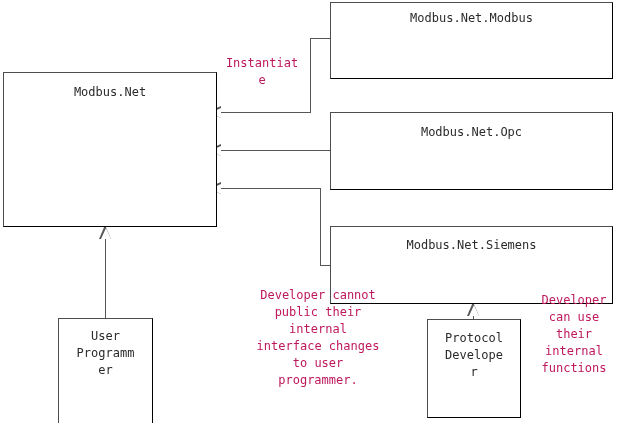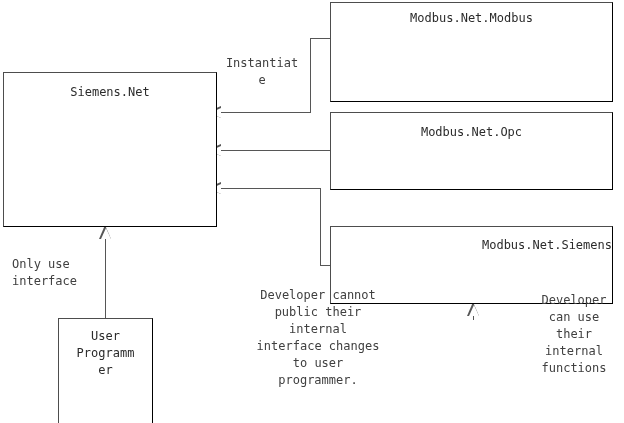--- a/index.html
+++ b/index.html
@@ -28,21 +28,21 @@
     left: 0;
     right: 0;
     text-align: center;
     color: #2b2b2b;
     font-size: 12px;
     line-height: 17px;
     white-space: pre-wrap;
   }
   .note {
     position: absolute;
-    color: #404040;
+    color: #be185d;
     font-size: 12px;
     line-height: 17px;
     white-space: pre-line;
   }
   .note.center { text-align: center; }
   .note.left { text-align: left; }
   .edge {
     position: absolute;
     background: #565656;
   }
@@ -118,47 +118,50 @@
   <div class="edge edge-h" style="left:220px; top:188px; width:101px;"></div>
   <div class="tri tri-left" style="left:207px; top:182px;"></div>
 
   <div class="edge edge-v" style="left:105px; top:238px; height:81px;"></div>
   <div class="tri tri-up" style="left:99px; top:225px;"></div>
 
   <div class="edge edge-v" style="left:473px; top:315px; height:5px;"></div>
   <div class="tri tri-up" style="left:467px; top:302px;"></div>
 
   <div class="box" style="left:3px; top:72px; width:214px; height:155px;">
-    <div class="box-label" style="top:11px;">Siemens.Net</div>
+    <div class="box-label" style="top:11px;">Modbus.Net</div>
   </div>
 
-  <div class="box" style="left:330px; top:2px; width:283px; height:100px;">
+  <div class="box" style="left:330px; top:2px; width:283px; height:77px;">
     <div class="box-label" style="top:7px;">Modbus.Net.Modbus</div>
   </div>
 
   <div class="box" style="left:330px; top:112px; width:283px; height:78px;padding-left:21px;">
     <div class="box-label" style="top:11px;">Modbus.Net.Opc</div>
   </div>
 
   <div class="box" style="left:330px; top:226px; width:283px; height:78px;">
-    <div class="box-label" style="top:10px;text-align:right;">Modbus.Net.Siemens</div>
+    <div class="box-label" style="top:10px;">Modbus.Net.Siemens</div>
   </div>
 
   <div class="box" style="left:58px; top:318px; width:95px; height:108px;">
     <div class="box-label" style="top:9px;">User
 Programm
 er</div>
   </div>
 
+  <div class="box" style="left:427px; top:319px; width:94px; height:99px;">
+    <div class="box-label" style="top:10px;">Protocol
+Develope
+r</div>
+  </div>
 
   <div class="note center" style="left:222px; top:55px; width:80px;">Instantiat
 e</div>
 
-  <div class="note left" style="left:12px; top:256px; width:100px;">Only use
-interface</div>
 
   <div class="note center" style="left:240px; top:287px; width:156px;">Developer cannot
 public their
 internal
 interface changes
 to user
 programmer.</div>
 
   <div class="note center" style="left:528px; top:292px; width:92px;">Developer
 can use

